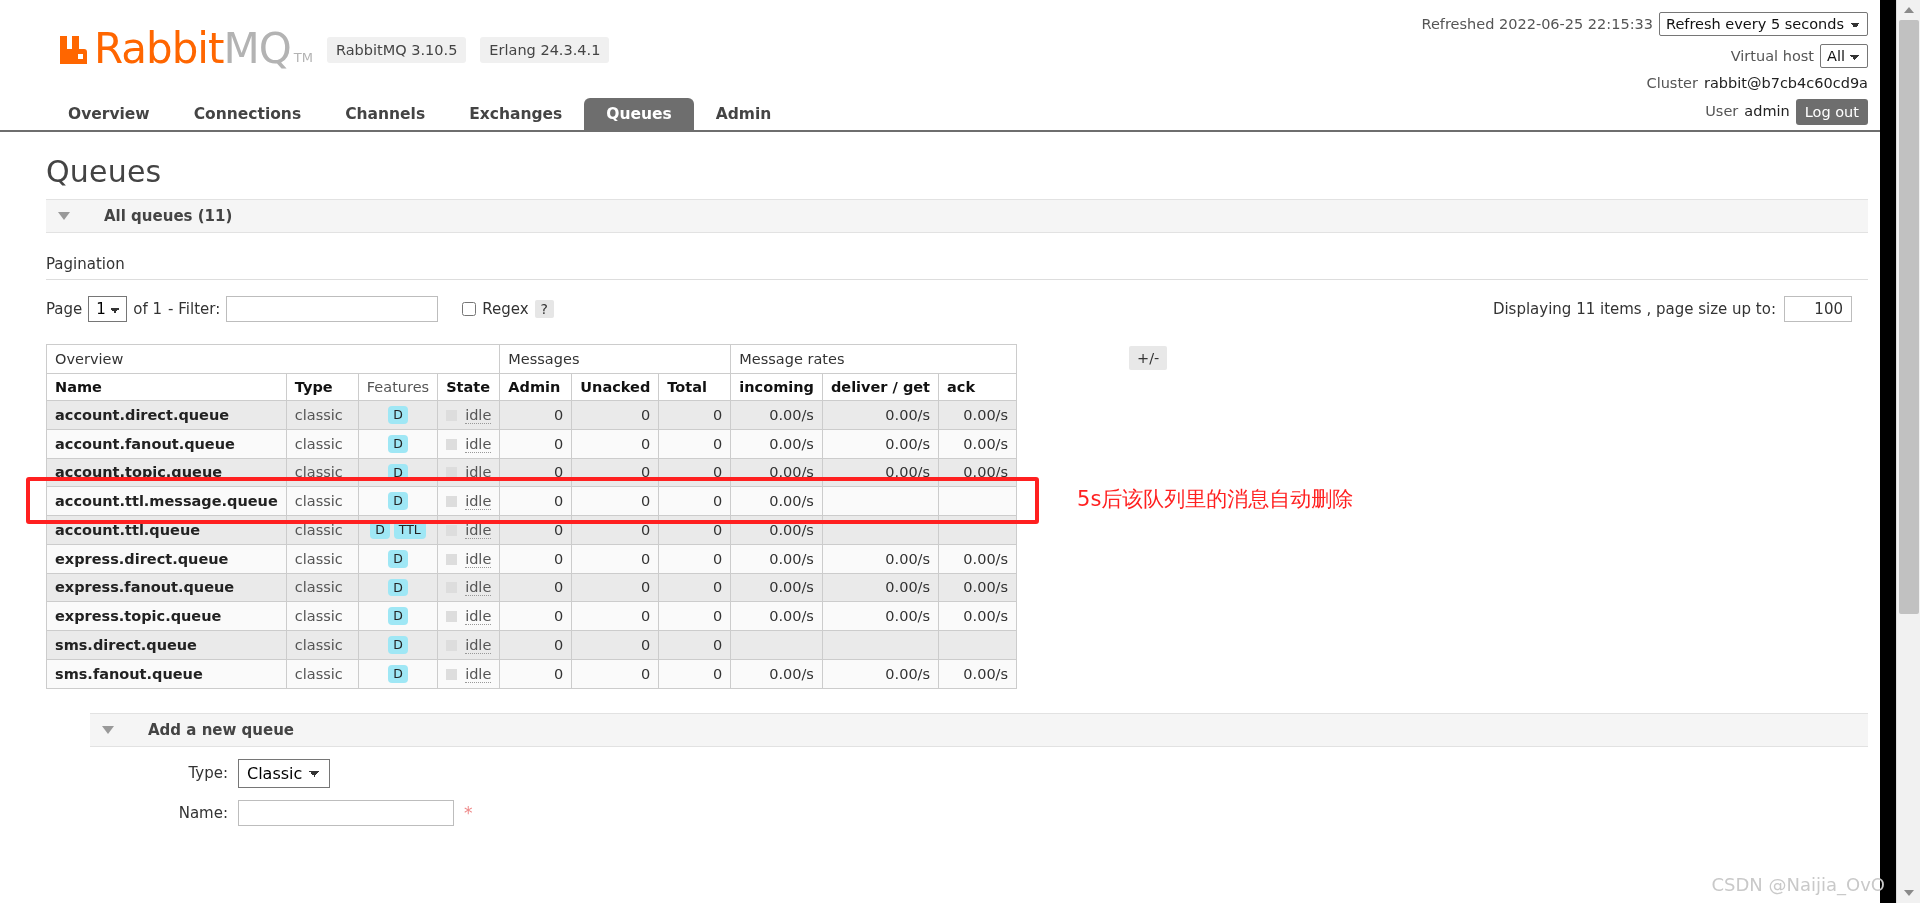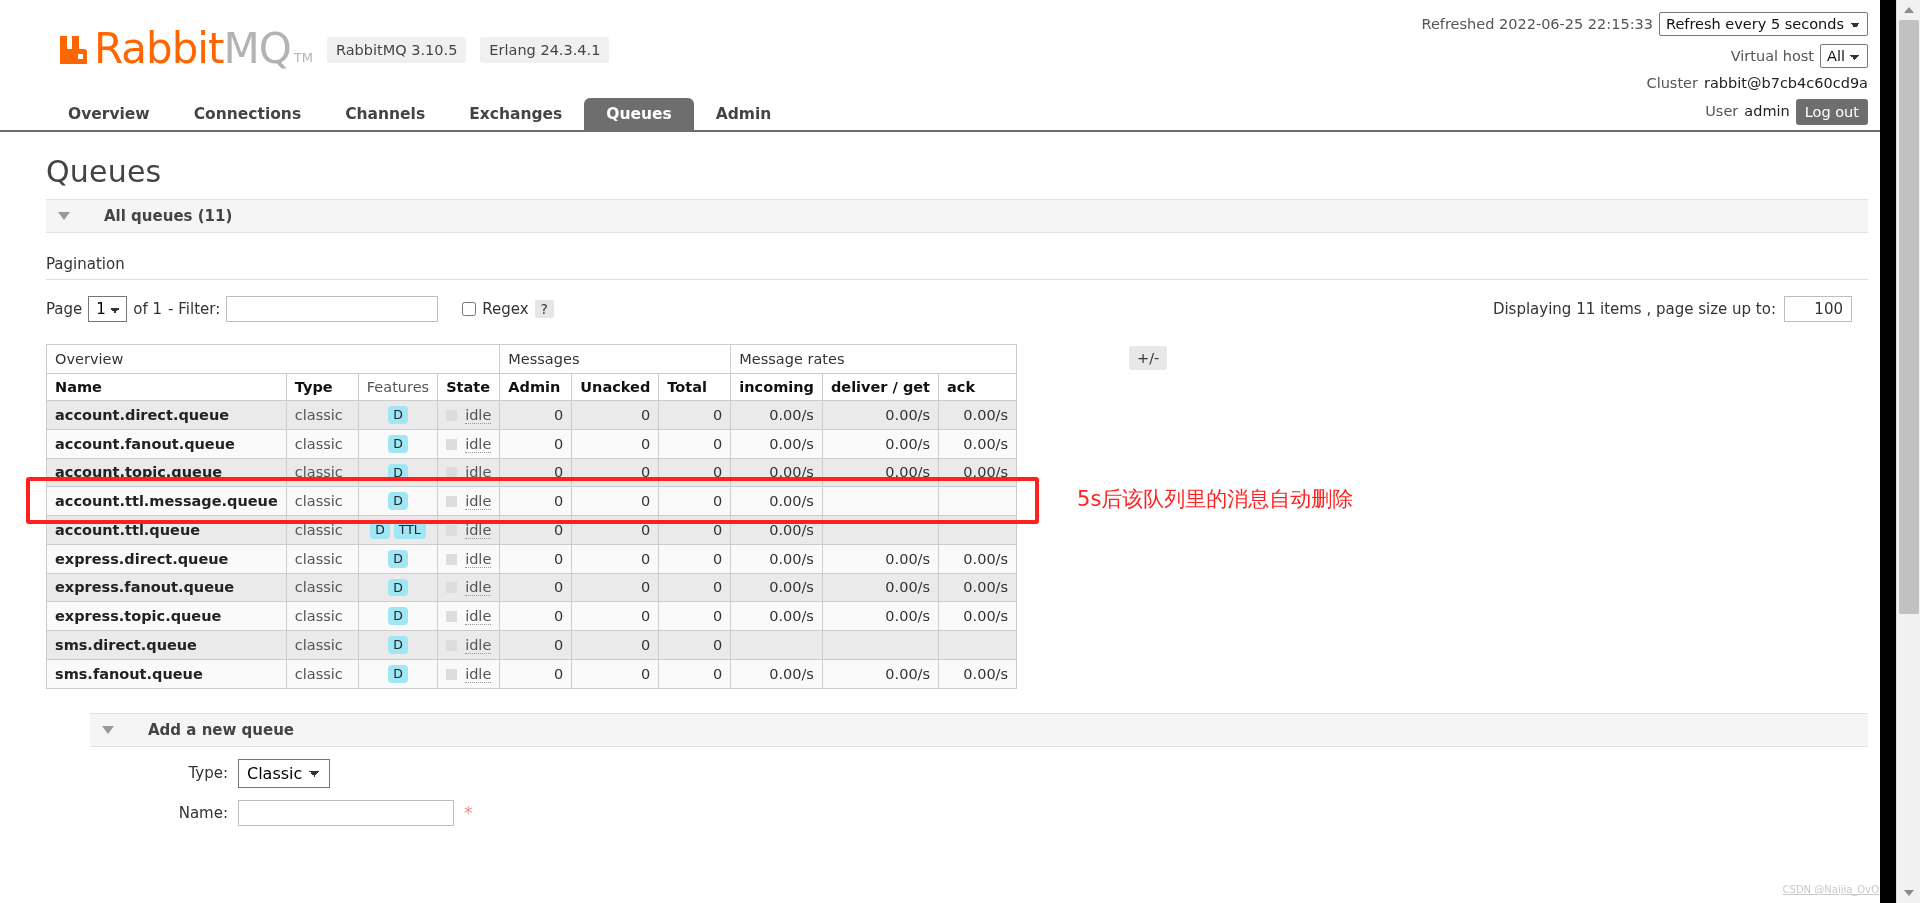--- a/index.html
+++ b/index.html
@@ -411,25 +411,24 @@
     left: 7px;
     width: 0; height: 0;
     border-left: 5px solid transparent;
     border-right: 5px solid transparent;
   }
   .sb-arrow-up { top: 7px; border-bottom: 6px solid #8a8a8a; }
   .sb-arrow-down { bottom: 7px; border-top: 6px solid #8a8a8a; }
 
   .watermark {
     position: absolute;
-    right: 41px; bottom: 8px;
+    right: 35px; bottom: 8px;
     color: #c9c9c9;
-    font-size: 10px;
+    font-size: 18px;
     white-space: nowrap;
-    text-decoration: underline;
   }
 </style>
 </head>
 <body>
 
 <div id="page">
   <div id="doc">
 
     <div class="header">
 

